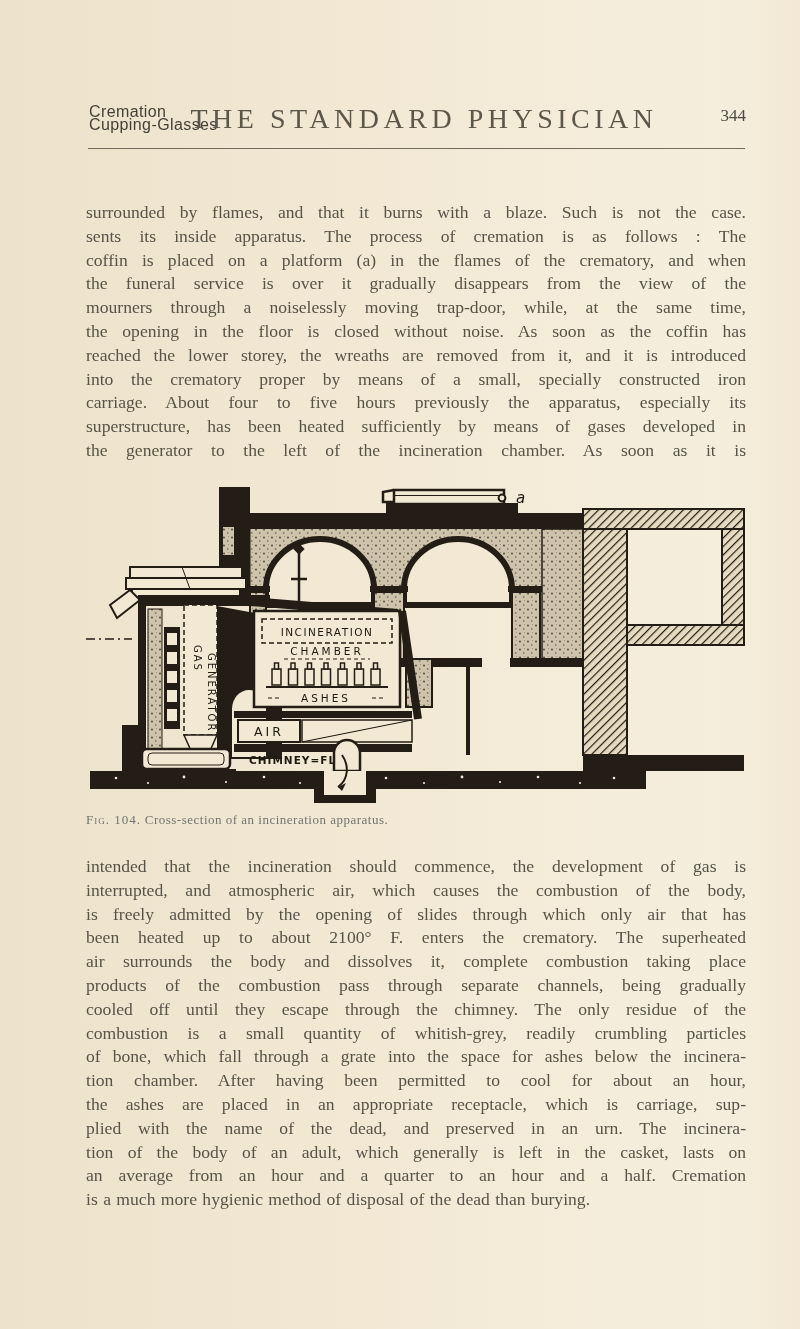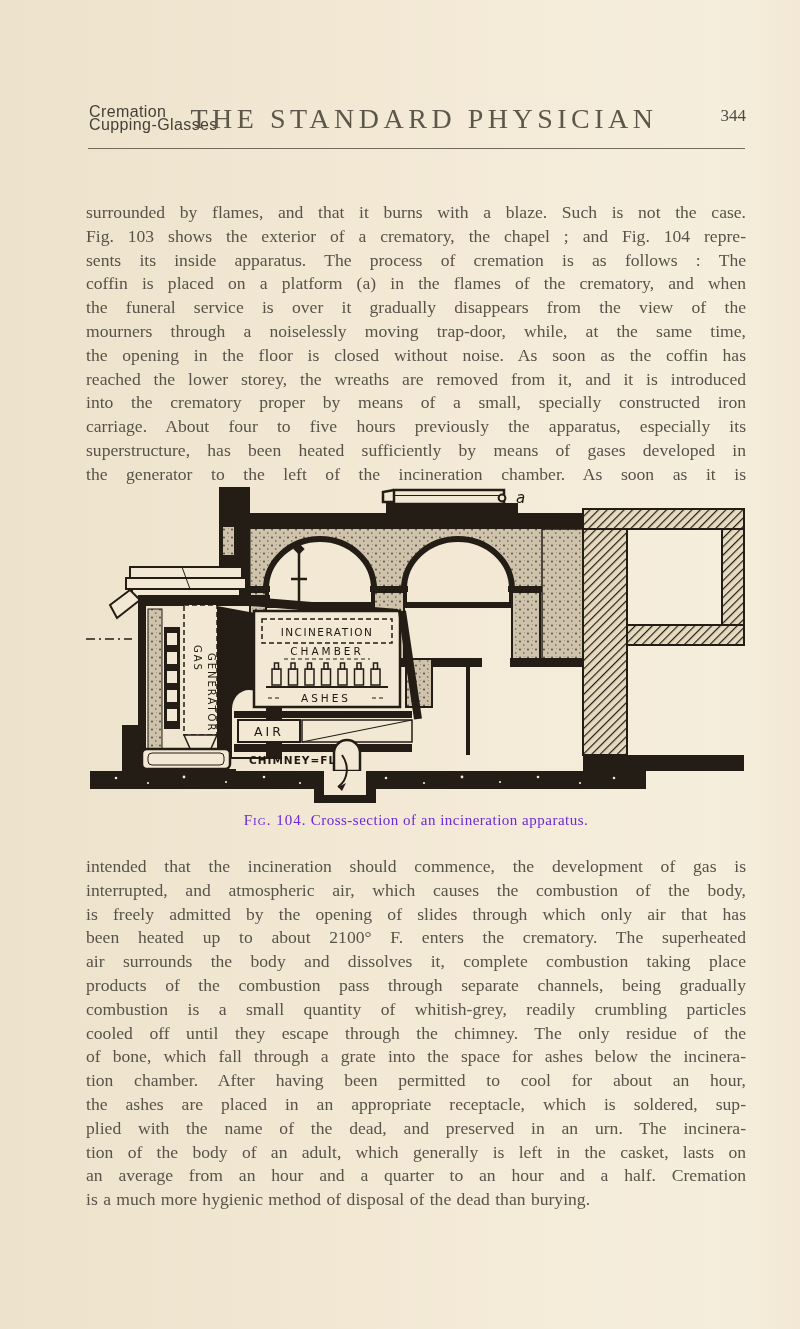--- a/index.html
+++ b/index.html
@@ -35,43 +35,42 @@
     font-size:17.6px; line-height:23.8px; color:#585349;
     word-spacing:1px;
   }
   .p1 { top:177px;margin-top:24px; }
   .p2 { top:855px; }
   .bodyline { text-align:justify; text-align-last:justify; }
   .bodyline.lastline { text-align-last:left; }
   
   figure { position:absolute; left:86px; top:487px; width:660px; margin:0; }
   figcaption {
-    margin-top:3px; text-align:center; font-size:15px;
-    color:#6d28d9; letter-spacing:0.5px;
+    margin-top:3px; font-size:13px;
+    color:#737373; letter-spacing:0.5px;
   }
   .smallcaps { font-variant:small-caps; letter-spacing:1px; }
   .figlabel {
     font-family:"DejaVu Sans", sans-serif;
     fill:#1f1912;
   }
 </style>
 </head>
 <body>
 
 <div class="hdr-left">
   <div>Cremation</div>
   <div>Cupping-Glasses</div>
 </div>
 <div class="hdr-title">THE STANDARD PHYSICIAN</div>
 <div class="hdr-page">344</div>
 <div class="hdr-rule"></div>
 
 <div class="bodytext p1">
     <div class="bodyline">surrounded by flames, and that it burns with a blaze. Such is not the case.</div>
-    <div class="bodyline">Fig. 103 shows the exterior of a crematory, the chapel ; and Fig. 104 repre-</div>
     <div class="bodyline">sents its inside apparatus. The process of cremation is as follows : The</div>
     <div class="bodyline">coffin is placed on a platform (a) in the flames of the crematory, and when</div>
     <div class="bodyline">the funeral service is over it gradually disappears from the view of the</div>
     <div class="bodyline">mourners through a noiselessly moving trap-door, while, at the same time,</div>
     <div class="bodyline">the opening in the floor is closed without noise. As soon as the coffin has</div>
     <div class="bodyline">reached the lower storey, the wreaths are removed from it, and it is introduced</div>
     <div class="bodyline">into the crematory proper by means of a small, specially constructed iron</div>
     <div class="bodyline">carriage. About four to five hours previously the apparatus, especially its</div>
     <div class="bodyline">superstructure, has been heated sufficiently by means of gases developed in</div>
     <div class="bodyline">the generator to the left of the incineration chamber. As soon as it is</div>
@@ -255,22 +254,22 @@
   </figcaption>
 </figure>
 
 <div class="bodytext p2">
     <div class="bodyline">intended that the incineration should commence, the development of gas is</div>
     <div class="bodyline">interrupted, and atmospheric air, which causes the combustion of the body,</div>
     <div class="bodyline">is freely admitted by the opening of slides through which only air that has</div>
     <div class="bodyline">been heated up to about 2100° F. enters the crematory. The superheated</div>
     <div class="bodyline">air surrounds the body and dissolves it, complete combustion taking place</div>
     <div class="bodyline">products of the combustion pass through separate channels, being gradually</div>
+    <div class="bodyline">cooled off until they escape through the chimney. The only residue of the</div>
     <div class="bodyline">combustion is a small quantity of whitish-grey, readily crumbling particles</div>
-    <div class="bodyline">cooled off until they escape through the chimney. The only residue of the</div>
     <div class="bodyline">of bone, which fall through a grate into the space for ashes below the incinera-</div>
     <div class="bodyline">tion chamber. After having been permitted to cool for about an hour,</div>
-    <div class="bodyline">the ashes are placed in an appropriate receptacle, which is soldered, sup-</div>
+    <div class="bodyline">the ashes are placed in an appropriate receptacle, which is carriage, sup-</div>
     <div class="bodyline">plied with the name of the dead, and preserved in an urn. The incinera-</div>
     <div class="bodyline">tion of the body of an adult, which generally is left in the casket, lasts on</div>
     <div class="bodyline">an average from an hour and a quarter to an hour and a half. Cremation</div>
     <div class="bodyline lastline">is a much more hygienic method of disposal of the dead than burying.</div>
   </div>
 
 </body></html>

